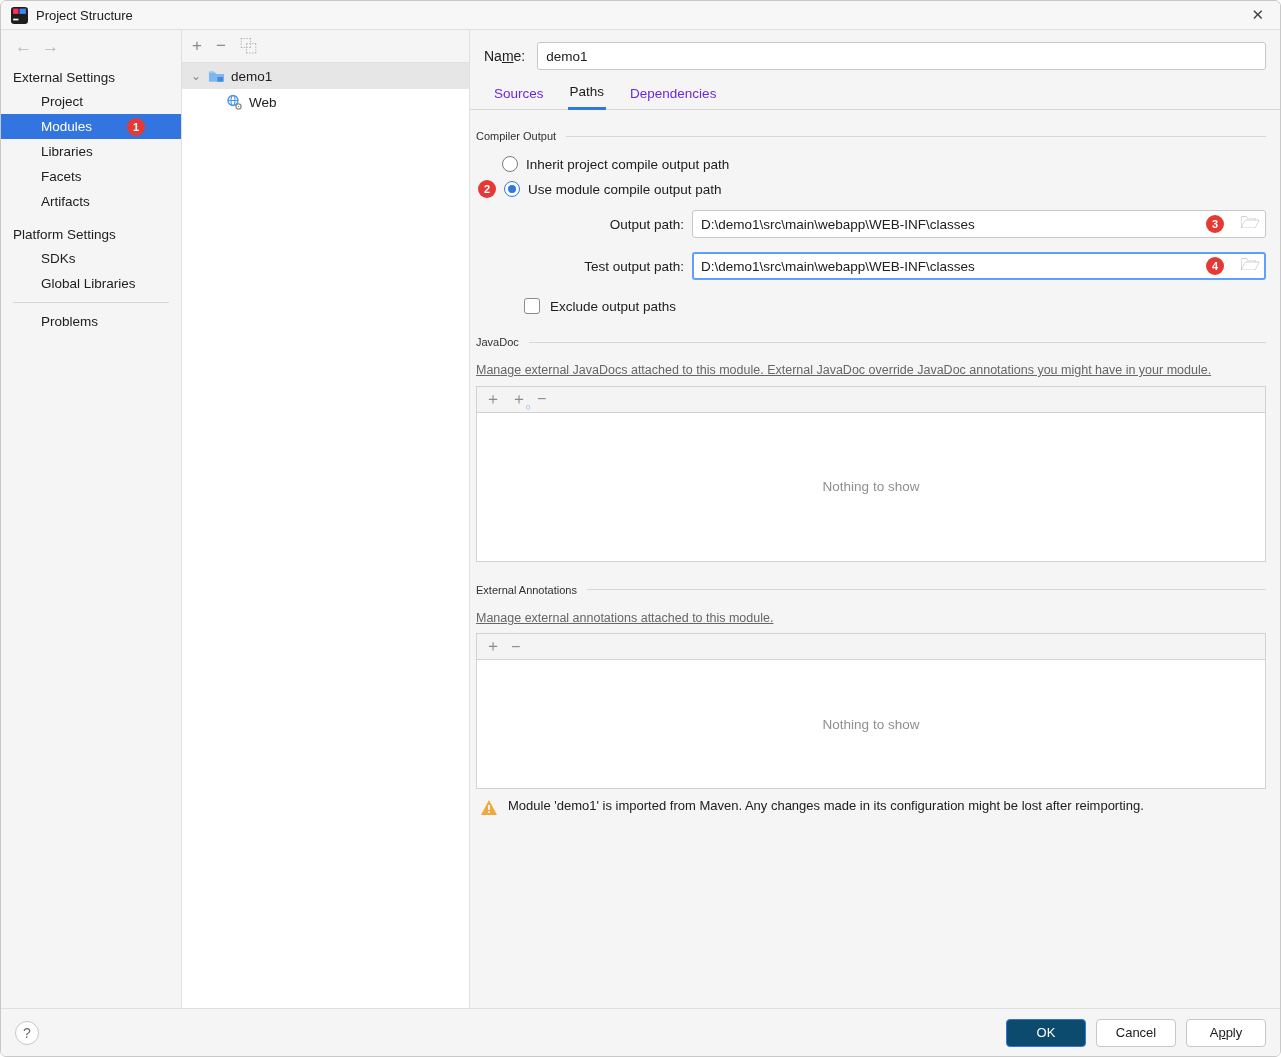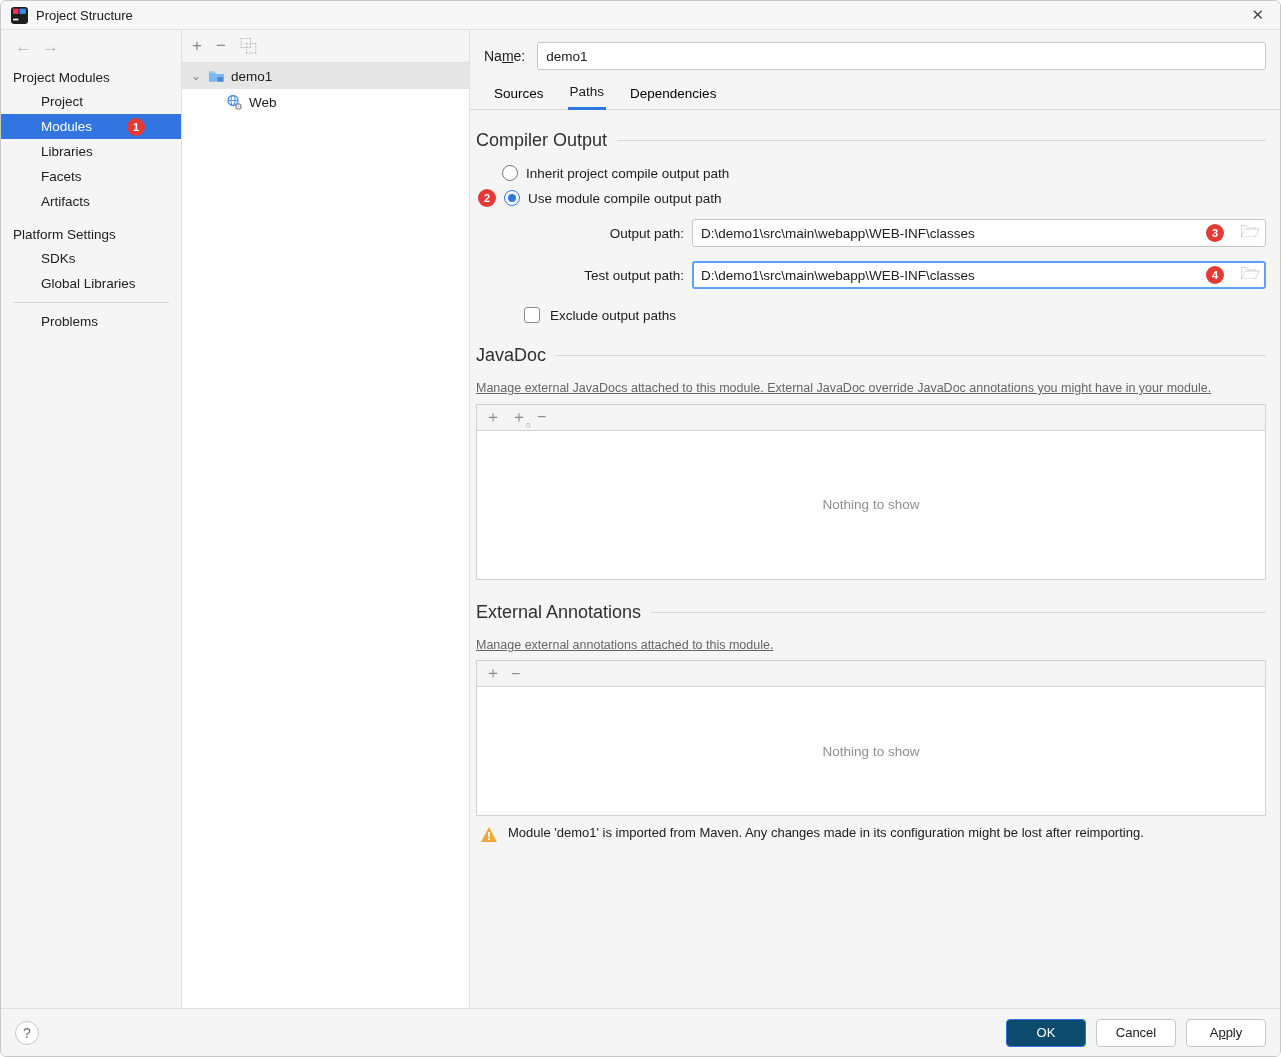--- a/index.html
+++ b/index.html
@@ -131,34 +131,34 @@
     color: #202020;
   }
   .r-tabs {
     display: flex;
     gap: 22px;
     padding: 14px 14px 0 22px;
     border-bottom: 1px solid #d7d7d7;
     align-items: flex-end;
     font-size: 13.5px;
   }
-  .r-tab { padding: 0 2px 8px; color: #000000; cursor: pointer; }
+  .r-tab { padding: 0 2px 8px; color: #6d28d9; cursor: pointer; }
   .r-tab.active {
     color: #1a1a1a;
     border-bottom: 3px solid #2f78e2;
     margin-bottom: -1px;
   }
   .r-body {
     flex: 1;
     overflow: auto;
     padding: 14px 14px 8px 6px;
   }
   .section-title {
     display: flex; align-items: center;
-    font-size: 18px;
+    font-size: 11px;
     color: #303030;
     margin: 6px 0 10px 0;
     gap: 10px;
   }
   .section-title .rule { flex:1; height:1px; background:#d7d7d7; }
   .radio-row {
     display: flex; align-items: center;
     gap: 8px;
     padding: 4px 0 4px 26px;
     font-size: 13.5px;
@@ -253,21 +253,21 @@
   <span class="close">✕</span>
 </div>
 
 <div class="panes">
 
   <div class="col-left">
     <div class="nav-toolbar">
       <span class="nav-arrow">←</span>
       <span class="nav-arrow">→</span>
     </div>
-    <div class="nav-section-title">Project Modules</div>
+    <div class="nav-section-title">External Settings</div>
     <div class="nav-item">
         <span>Project</span>
       </div>
     <div class="nav-item selected">
       <span>Modules</span>
       <span class="badge-annot" style="right:36px;">1</span>
     </div>
     <div class="nav-item">
         <span>Libraries</span>
       </div>

